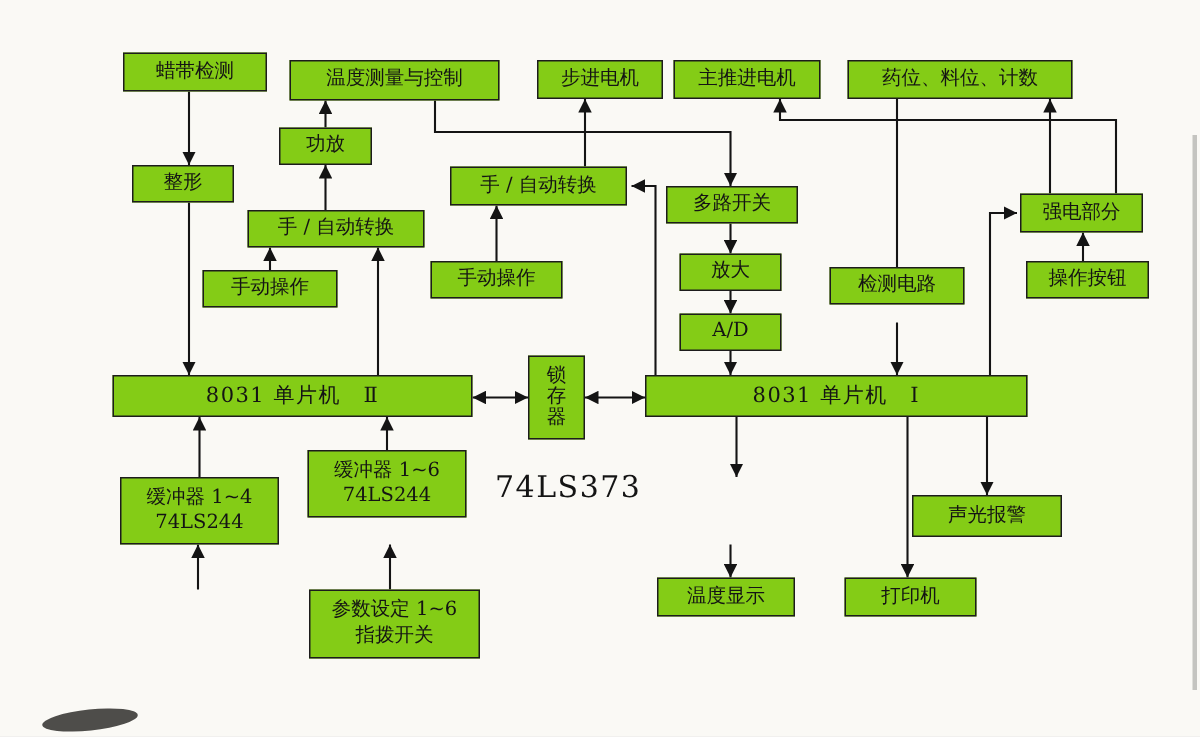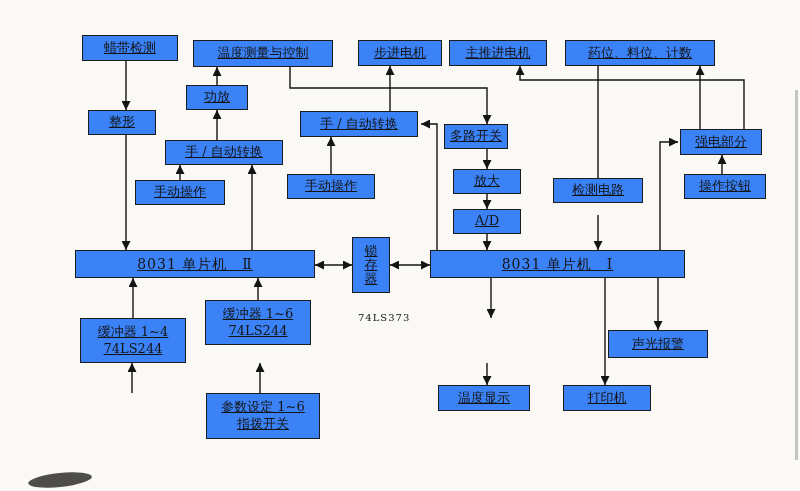--- a/index.html
+++ b/index.html
@@ -4,29 +4,29 @@
 <style>
   html,body{margin:0;padding:0;background:#e9e9e7;}
   .page{
     position:relative;width:800px;height:491px;overflow:hidden;
     background:#faf9f5;
     font-family:"DejaVu Serif","Liberation Serif",serif;
     color:#141414;
   }
   .box{
     position:absolute;box-sizing:border-box;
-    border:1.6px solid #1c1c1c;background:#3b82f6;
+    border:1.6px solid #1c1c1c;background:#84cc16;
     display:flex;align-items:center;justify-content:center;
     text-align:center;font-size:13px;line-height:1.3;
-    white-space:pre-line;z-index:2;text-decoration:underline;
+    white-space:pre-line;z-index:2;
   }
   .box.big{font-size:14px;letter-spacing:1px;}
   .box.tall{line-height:1.08;}
   .floating-label{
-    position:absolute;font-size:10px;z-index:2;letter-spacing:1px;margin-left:28px;
+    position:absolute;font-size:20px;z-index:2;letter-spacing:1px;
   }
   svg.wires{position:absolute;left:0;top:0;width:800px;height:491px;z-index:1;}
   .artifact{position:absolute;z-index:3;pointer-events:none;}
 </style>
 </head>
 <body>
 
 <div class="page">
 
   <svg class="wires" xmlns="http://www.w3.org/2000/svg">
@@ -71,21 +71,21 @@
 
   <div class="box" style="left:82px;top:35px;width:96px;height:26px">蜡带检测</div>
   <div class="box" style="left:193px;top:40px;width:140px;height:27px">温度测量与控制</div>
   <div class="box" style="left:358px;top:40px;width:84px;height:26px">步进电机</div>
   <div class="box" style="left:449px;top:40px;width:98px;height:26px">主推进电机</div>
   <div class="box" style="left:565px;top:40px;width:150px;height:26px">药位、料位、计数</div>
 
   <div class="box" style="left:186px;top:85px;width:62px;height:25px">功放</div>
   <div class="box" style="left:88px;top:110px;width:68px;height:25px">整形</div>
   <div class="box" style="left:300px;top:111px;width:118px;height:26px">手 / 自动转换</div>
-  <div class="box" style="left:444px;top:124px;width:64px;height:25px">多路开关</div>
+  <div class="box" style="left:444px;top:124px;width:88px;height:25px">多路开关</div>
   <div class="box" style="left:680px;top:129px;width:82px;height:26px">强电部分</div>
   <div class="box" style="left:165px;top:140px;width:118px;height:25px">手 / 自动转换</div>
 
   <div class="box" style="left:135px;top:180px;width:90px;height:25px">手动操作</div>
   <div class="box" style="left:287px;top:174px;width:88px;height:25px">手动操作</div>
   <div class="box" style="left:453px;top:169px;width:68px;height:25px">放大</div>
   <div class="box" style="left:684px;top:174px;width:82px;height:25px">操作按钮</div>
   <div class="box" style="left:453px;top:209px;width:68px;height:25px">A/D</div>
   <div class="box" style="left:553px;top:178px;width:90px;height:25px">检测电路</div>
 

